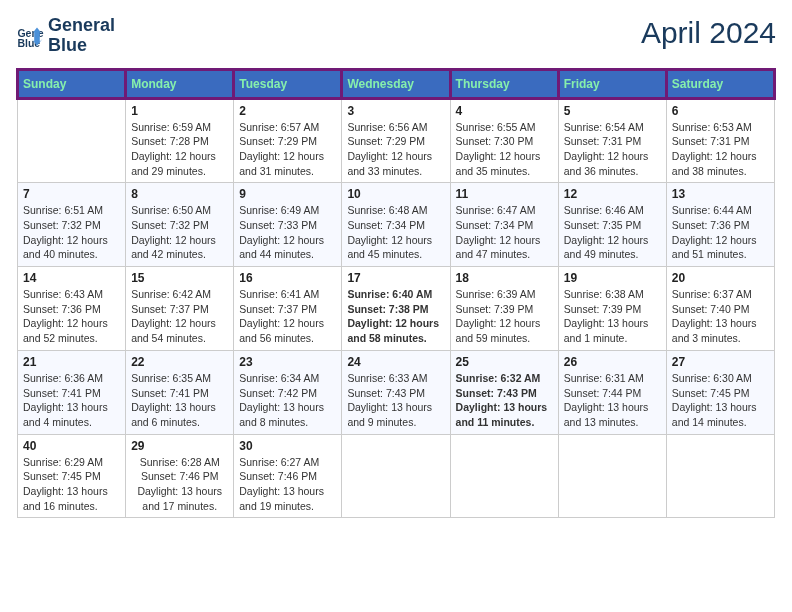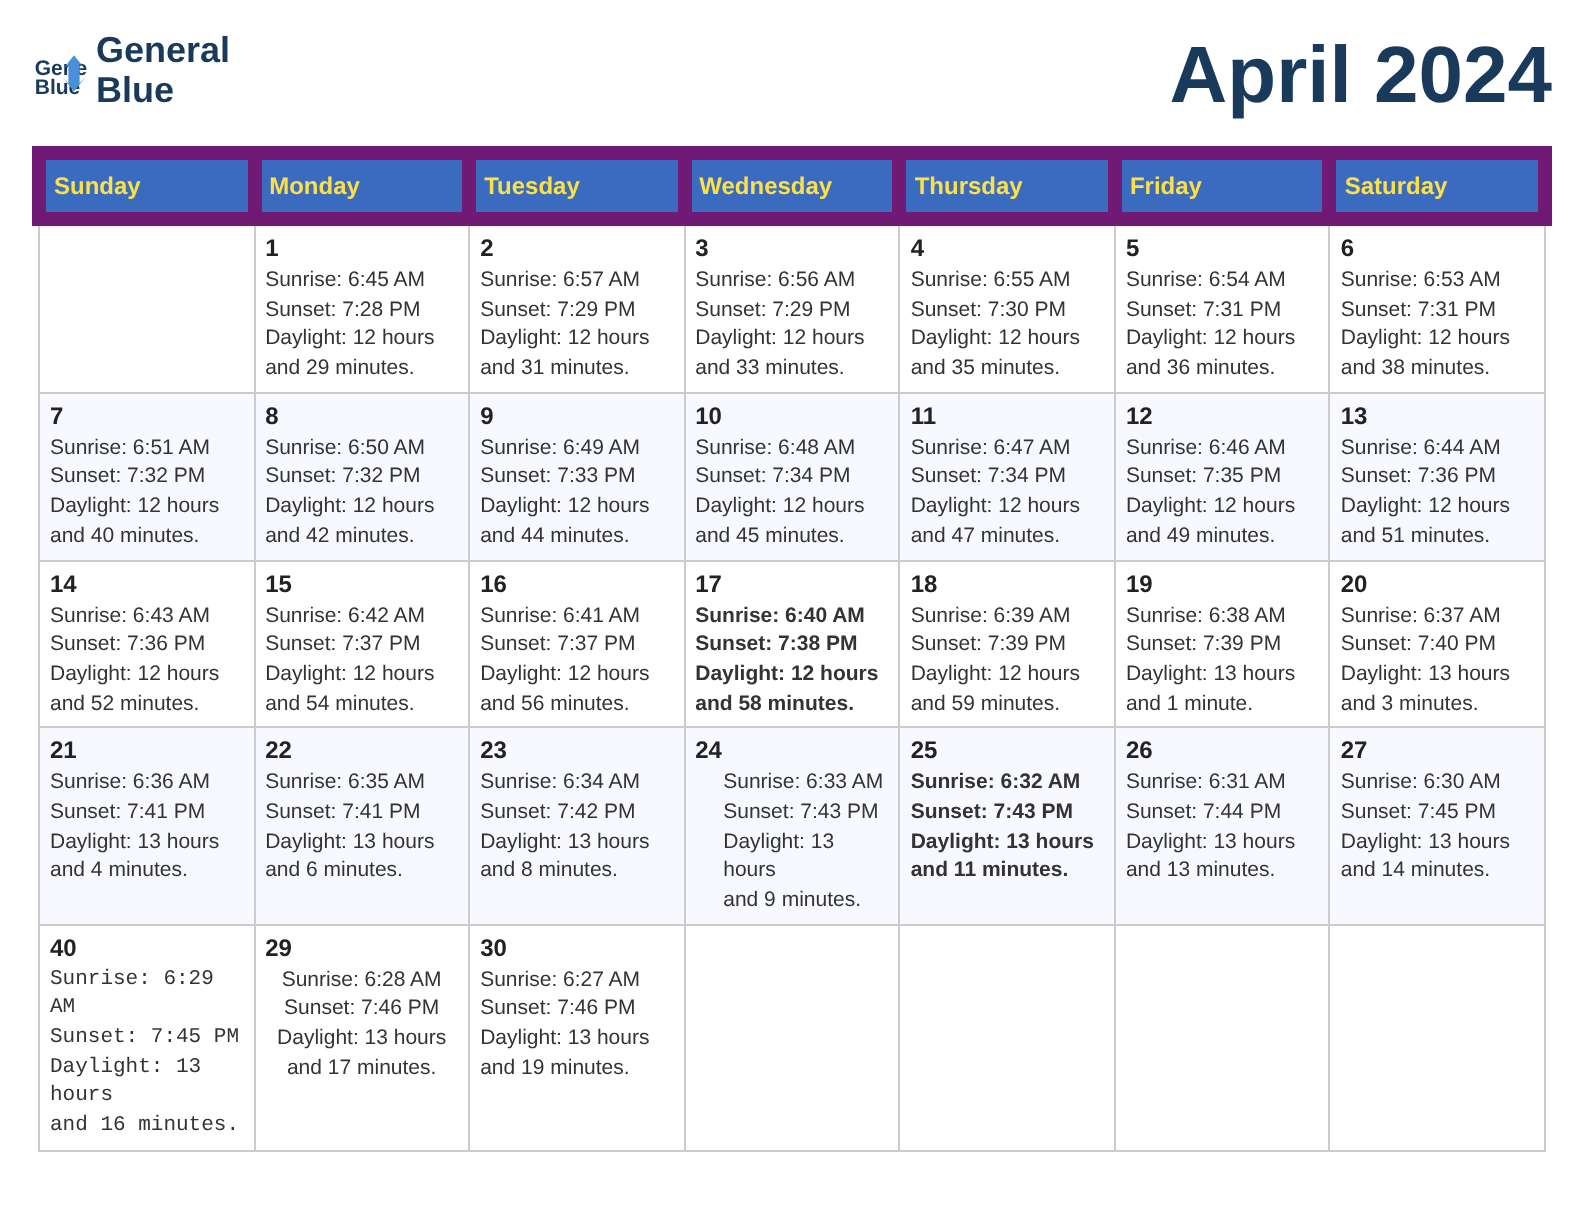--- a/index.html
+++ b/index.html
@@ -28,41 +28,41 @@
       line-height: 1.1;
     }
     .logo-icon {
       width: 28px;
       height: 28px;
     }
     .title-block {
       text-align: right;
     }
     .month-title {
-      font-size: 40px;
-      font-weight: bold;
+      font-size: 30px;
+      font-weight: normal;
       color: #1a3a5c;
     }
     .location {
       font-size: 14px;
       color: #333;
     }
     .calendar {
       width: 100%;
       border-collapse: collapse;
       font-size: 11px;
     }
     .calendar th {
       background: #3a6bbf;
-      color: #fde047;
+      color: #86efac;
       padding: 6px 4px;
       text-align: left;
       font-size: 12px;
       font-weight: bold;
-      border: 7px solid #701a75;
+      border: 3px solid #701a75;
     }
     .calendar td {
       vertical-align: top;
       border: 1px solid #ccc;
       padding: 4px 5px;
       width: 108px;
       min-height: 80px;
       background: #fff;
     }
     .calendar tr:nth-child(even) td {
@@ -114,21 +114,21 @@
         <th>Thursday</th>
         <th>Friday</th>
         <th>Saturday</th>
       </tr>
   </thead>
   <tbody id="calendar-body">
   <tr>
         <td class="empty-cell"></td>
         <td>
           <span class="day-num">1</span>
-          <div class="day-info" style="white-space: pre-line;">Sunrise: 6:45 AM
+          <div class="day-info" style="white-space: pre-line;">Sunrise: 6:59 AM
 Sunset: 7:28 PM
 Daylight: 12 hours
 and 29 minutes.</div>
         </td>
         <td>
           <span class="day-num">2</span>
           <div class="day-info" style="white-space: pre-line;">Sunrise: 6:57 AM
 Sunset: 7:29 PM
 Daylight: 12 hours
 and 31 minutes.</div>
@@ -281,21 +281,21 @@
         </td>
         <td>
           <span class="day-num">23</span>
           <div class="day-info" style="white-space: pre-line;">Sunrise: 6:34 AM
 Sunset: 7:42 PM
 Daylight: 13 hours
 and 8 minutes.</div>
         </td>
         <td>
           <span class="day-num">24</span>
-          <div class="day-info" style="white-space: pre-line; margin-left: 14px;">Sunrise: 6:33 AM
+          <div class="day-info" style="white-space: pre-line;">Sunrise: 6:33 AM
 Sunset: 7:43 PM
 Daylight: 13 hours
 and 9 minutes.</div>
         </td>
         <td>
           <span class="day-num">25</span>
           <div class="day-info" style="white-space: pre-line; font-weight: bold;">Sunrise: 6:32 AM
 Sunset: 7:43 PM
 Daylight: 13 hours
 and 11 minutes.</div>
@@ -311,21 +311,21 @@
           <span class="day-num">27</span>
           <div class="day-info" style="white-space: pre-line;">Sunrise: 6:30 AM
 Sunset: 7:45 PM
 Daylight: 13 hours
 and 14 minutes.</div>
         </td>
       </tr>
       <tr>
         <td>
           <span class="day-num">40</span>
-          <div class="day-info" style="white-space: pre-line; font-family: Liberation Mono, monospace;">Sunrise: 6:29 AM
+          <div class="day-info" style="white-space: pre-line;">Sunrise: 6:29 AM
 Sunset: 7:45 PM
 Daylight: 13 hours
 and 16 minutes.</div>
         </td>
         <td>
           <span class="day-num">29</span>
           <div class="day-info" style="white-space: pre-line; text-align: center;">Sunrise: 6:28 AM
 Sunset: 7:46 PM
 Daylight: 13 hours
 and 17 minutes.</div>

